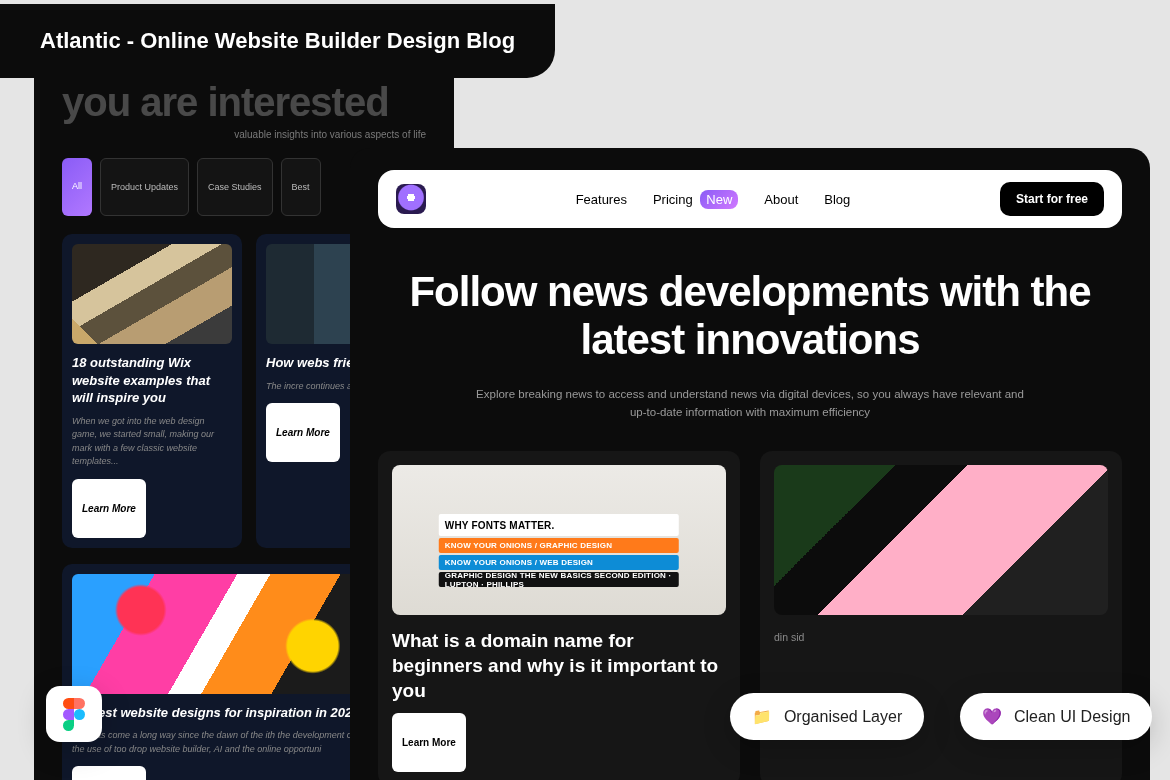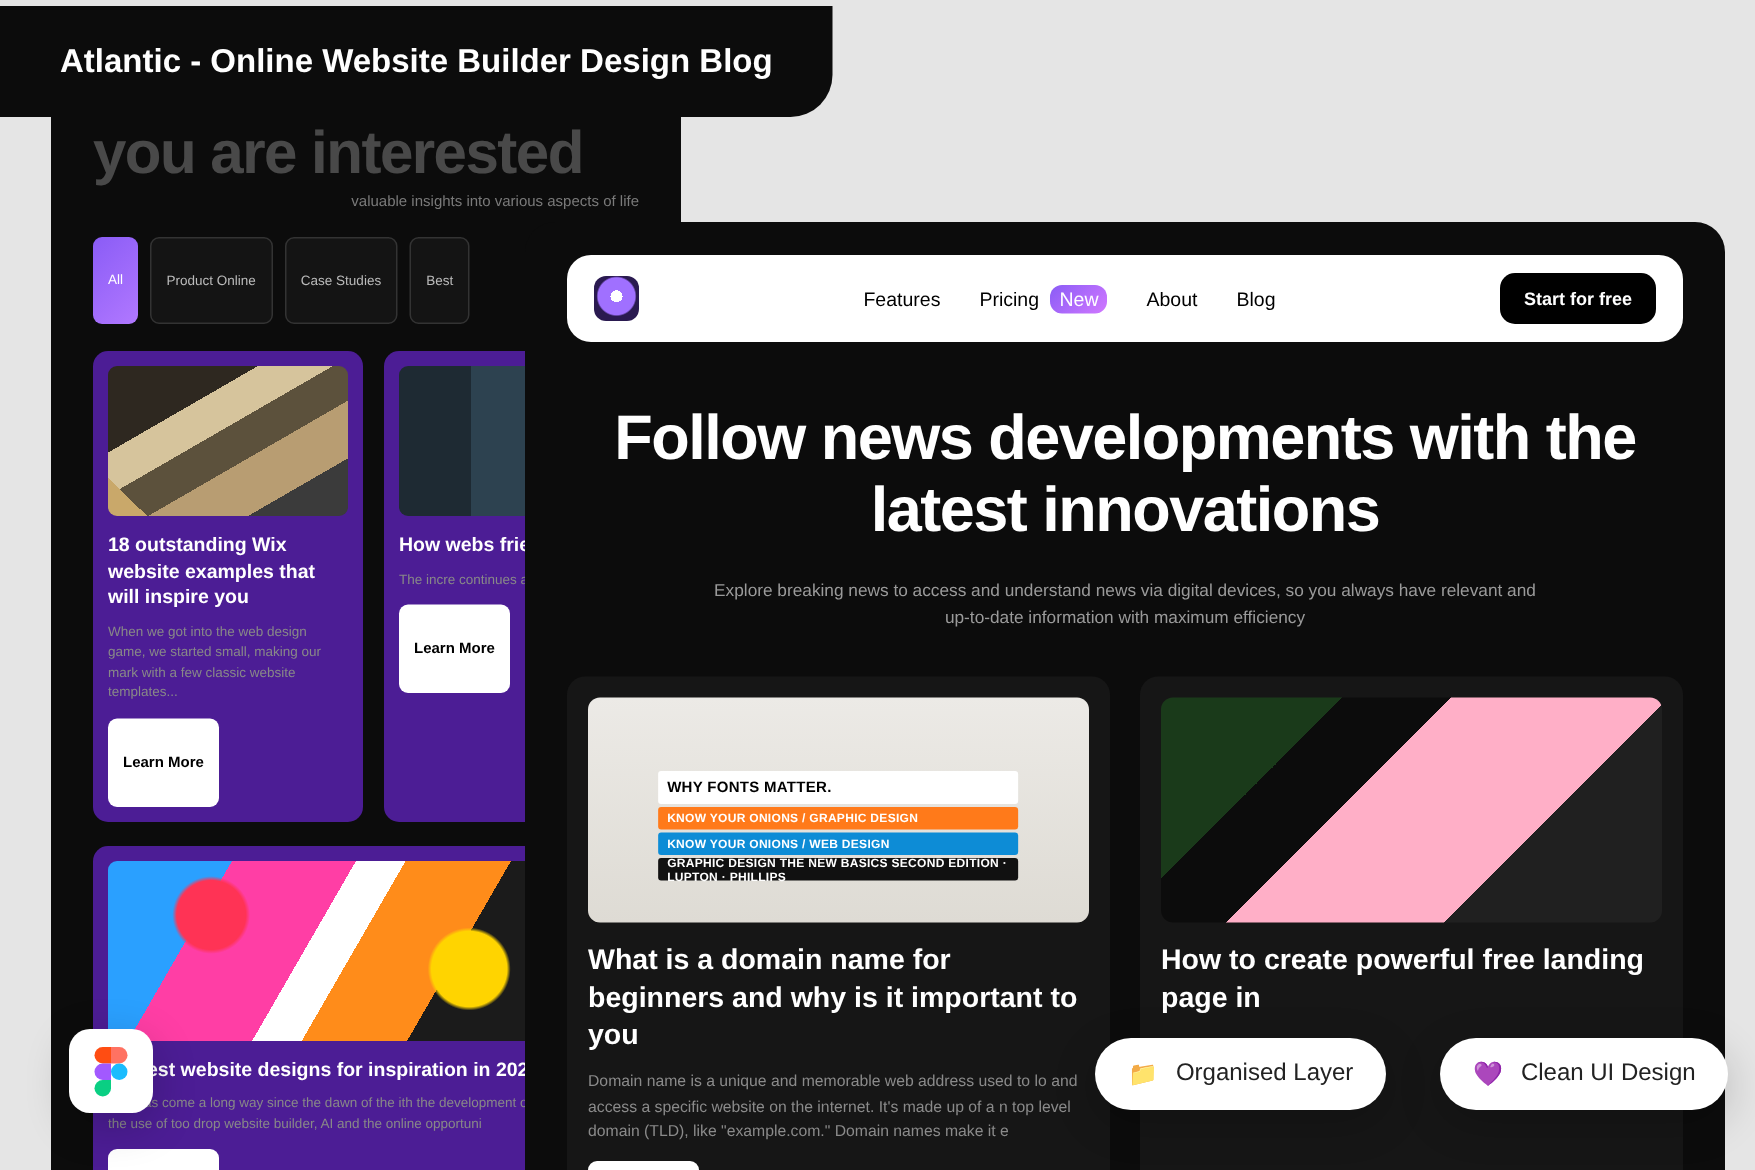--- a/index.html
+++ b/index.html
@@ -35,22 +35,22 @@
 .filter-row { display: flex; gap: 8px; margin-bottom: 18px; }
 .filter-chip {
   font-size: 9px; padding: 23px 10px; border-radius: 6px;
   border: 1px solid #333; color: #bbb; background: #141414;
 }
 .filter-chip.active {
   background: linear-gradient(135deg,#8a5cf6,#b178ff); color:#fff; border:none;
 }
 .card-grid { display: flex; gap: 14px; margin-bottom: 16px; }
 .mini-card {
-  background: #4c1d95; border-radius: 10px; padding: 10px;
-  width: 180px; flex: 0 0 180px;
+  background: #0f172a; border-radius: 10px; padding: 10px;
+  width: 180px; flex: 0 0 180px; font-style: italic;
 }
 .mini-card .thumb { width:100%; height:100px; border-radius:6px; margin-bottom:10px; }
 .thumb-frames {
   background:
     linear-gradient(45deg,#c9a86a 10%,transparent 10%),
     linear-gradient(-30deg,#3b3b3b 20%,#b89d72 20% 40%,#5c513c 40% 55%,#d6c49c 55% 70%,#2e2820 70%);
 }
 .thumb-door { background: linear-gradient(90deg,#1e2a33 0 30%,#2d4250 30% 60%,#1a232a 60%); }
 .thumb-graffiti {
   background:
@@ -151,21 +151,21 @@
 <div class="title-banner">
   <span>Atlantic - Online Website Builder Design Blog</span>
 </div>
 
 <div class="left-preview">
   <div class="heroline">you are interested</div>
   <div class="herosub">valuable insights into various aspects of life</div>
 
   <div class="filter-row">
     <span class="filter-chip active">All</span>
-    <span class="filter-chip">Product Online</span>
+    <span class="filter-chip">Product Updates</span>
     <span class="filter-chip">Case Studies</span>
     <span class="filter-chip">Best</span>
   </div>
 
   <div class="card-grid">
     <div class="mini-card">
       <div class="thumb thumb-frames"></div>
       <h4>18 outstanding Wix website examples that will inspire you</h4>
       <p>When we got into the web design game, we started small, making our mark with a few classic website templates...</p>
       <span class="learn-btn">Learn More</span>
@@ -208,26 +208,24 @@
     <div class="article-card">
       <div class="athumb athumb-books">
         <div class="book-stack">
           <div class="book bk1">WHY FONTS MATTER.</div>
           <div class="book bk2">KNOW YOUR ONIONS / GRAPHIC DESIGN</div>
           <div class="book bk3">KNOW YOUR ONIONS / WEB DESIGN</div>
           <div class="book bk4">GRAPHIC DESIGN THE NEW BASICS SECOND EDITION · LUPTON · PHILLIPS</div>
         </div>
       </div>
       <h3>What is a domain name for beginners and why is it important to you</h3>
-      <p>Domain name is a unique and memorable web address used to lo and access a specific website on the internet. It's made up of a n top level domain (TLD), like "example.com." Domain names make it e</p>
       <span class="learn-btn">Learn More</span>
     </div>
     <div class="article-card">
       <div class="athumb athumb-phone"></div>
-      <h3>How to create powerful free landing page in</h3>
       <p>din sid</p>
     </div>
   </div>
 </div>
 
 <div class="figma-logo">
   <div class="fg">
       <span class="r1a"></span>
       <span class="r1b"></span>
     </div>

